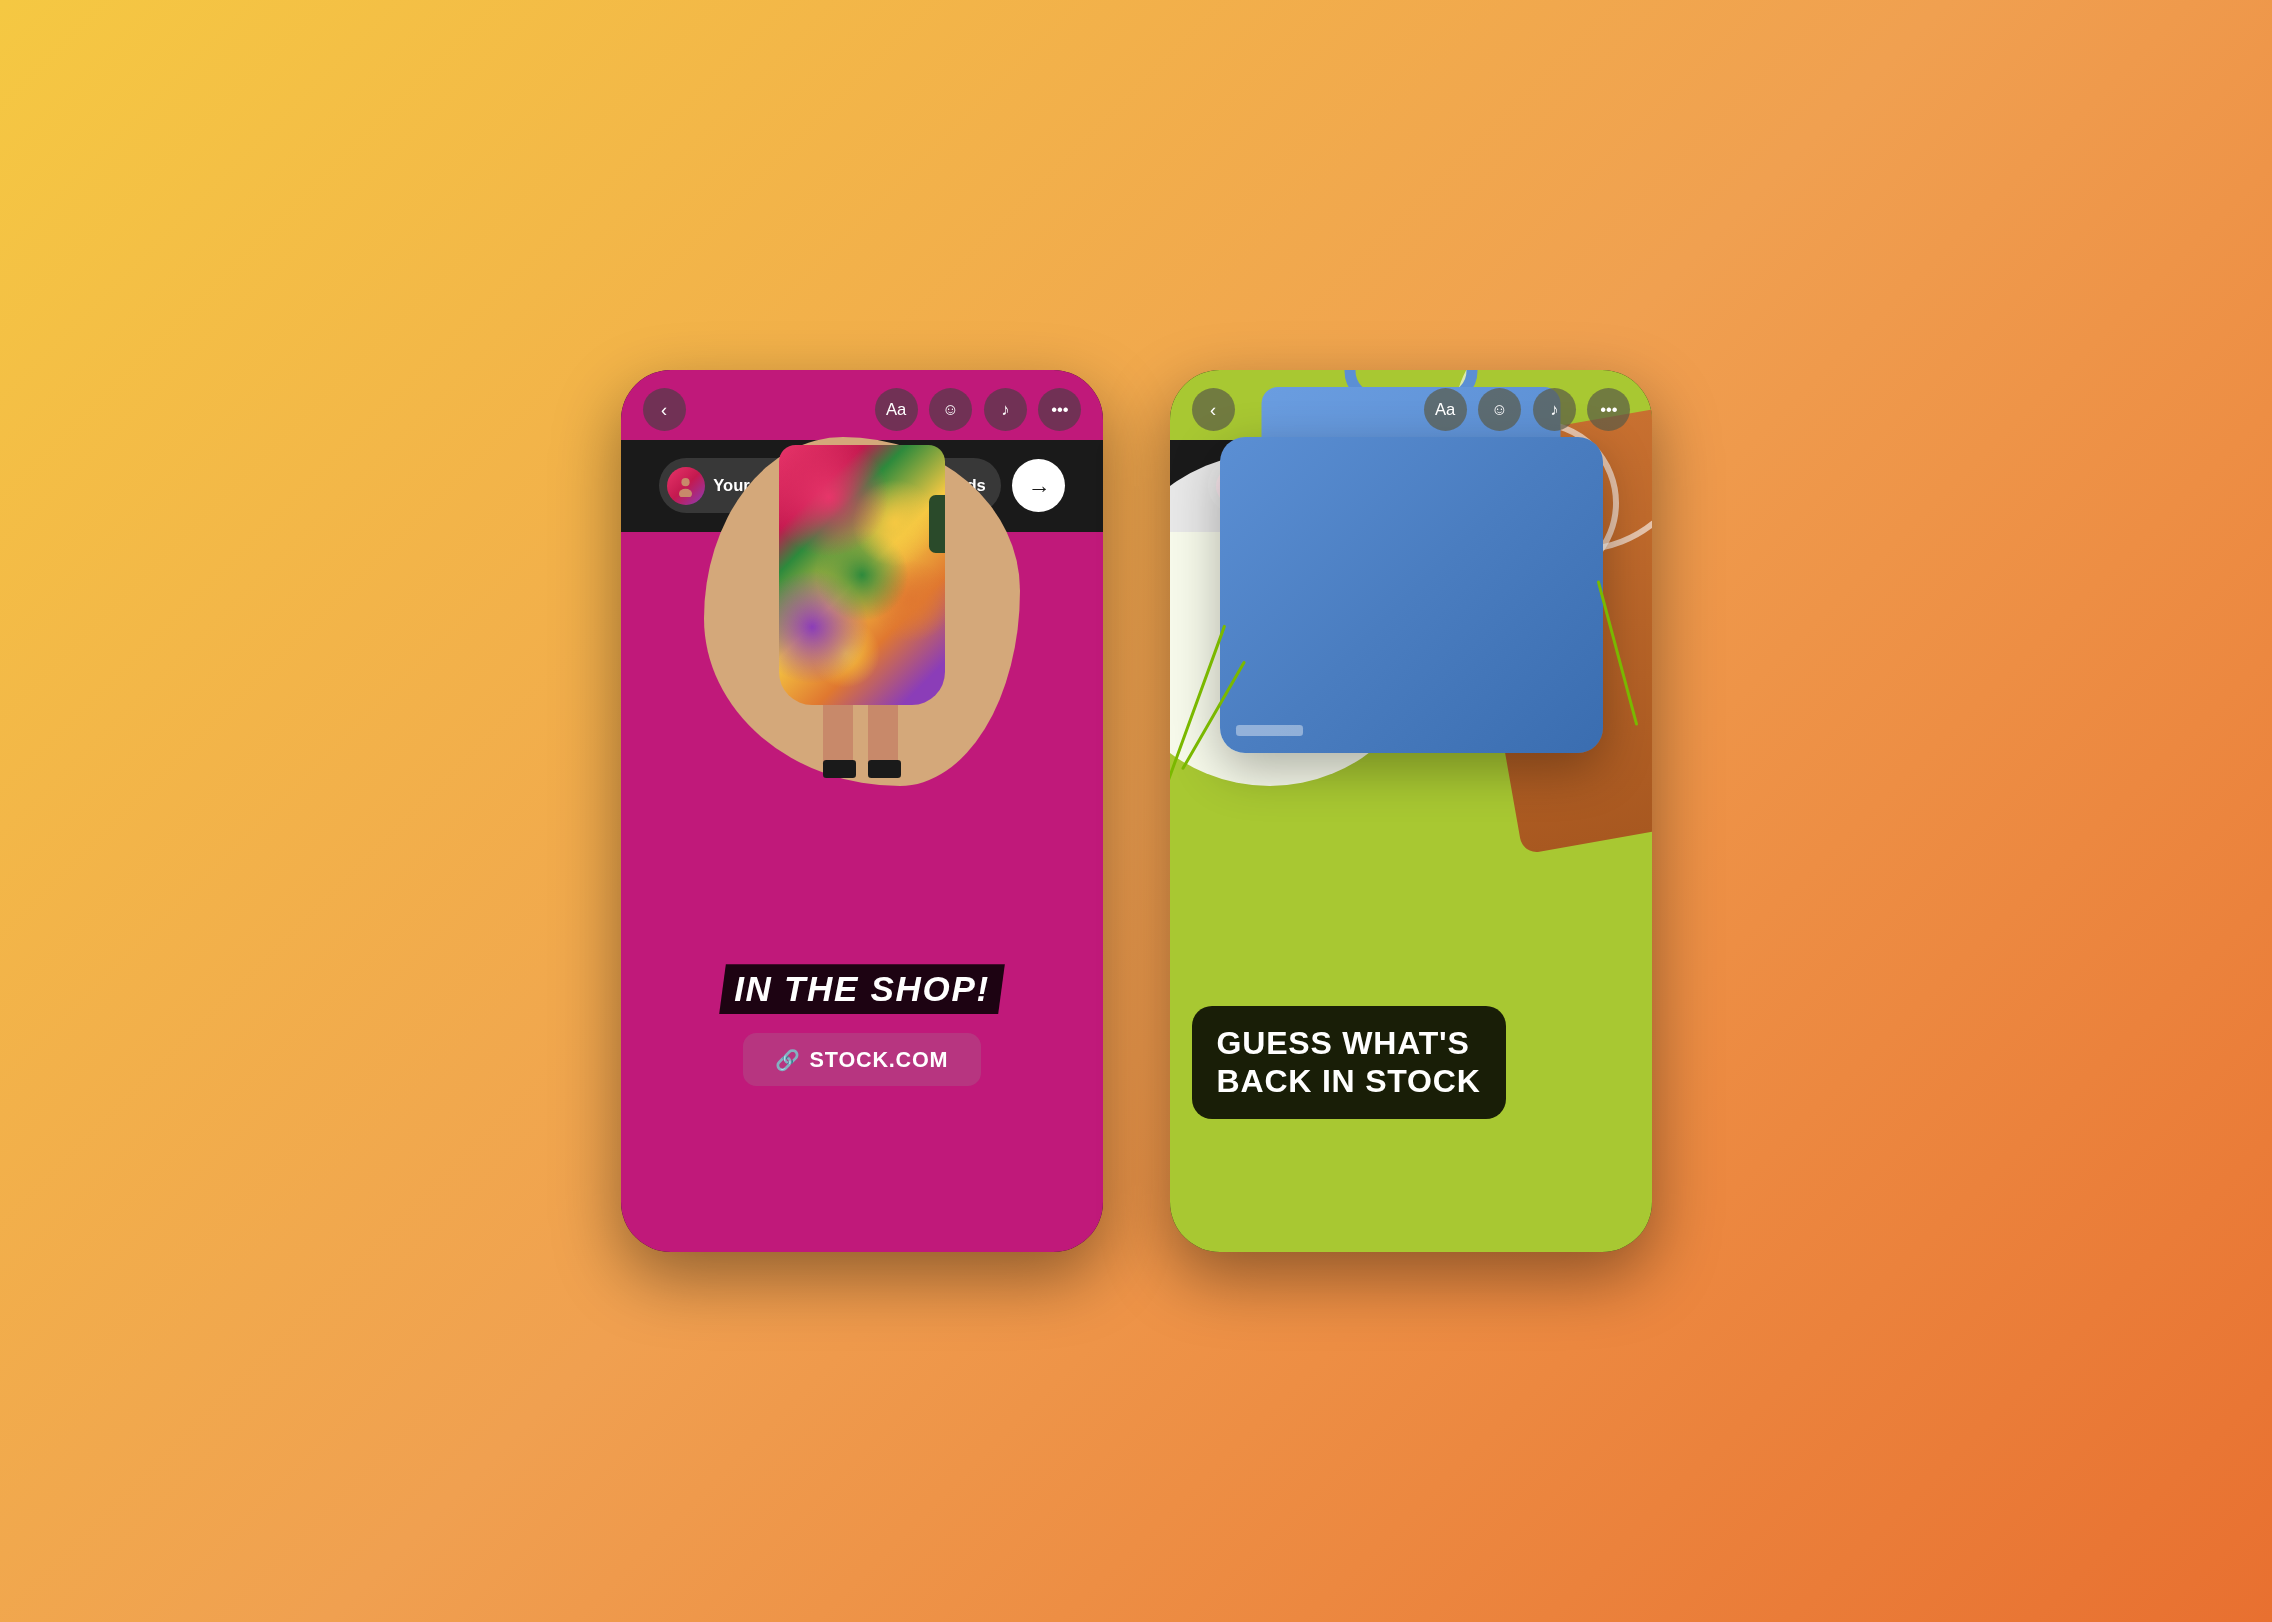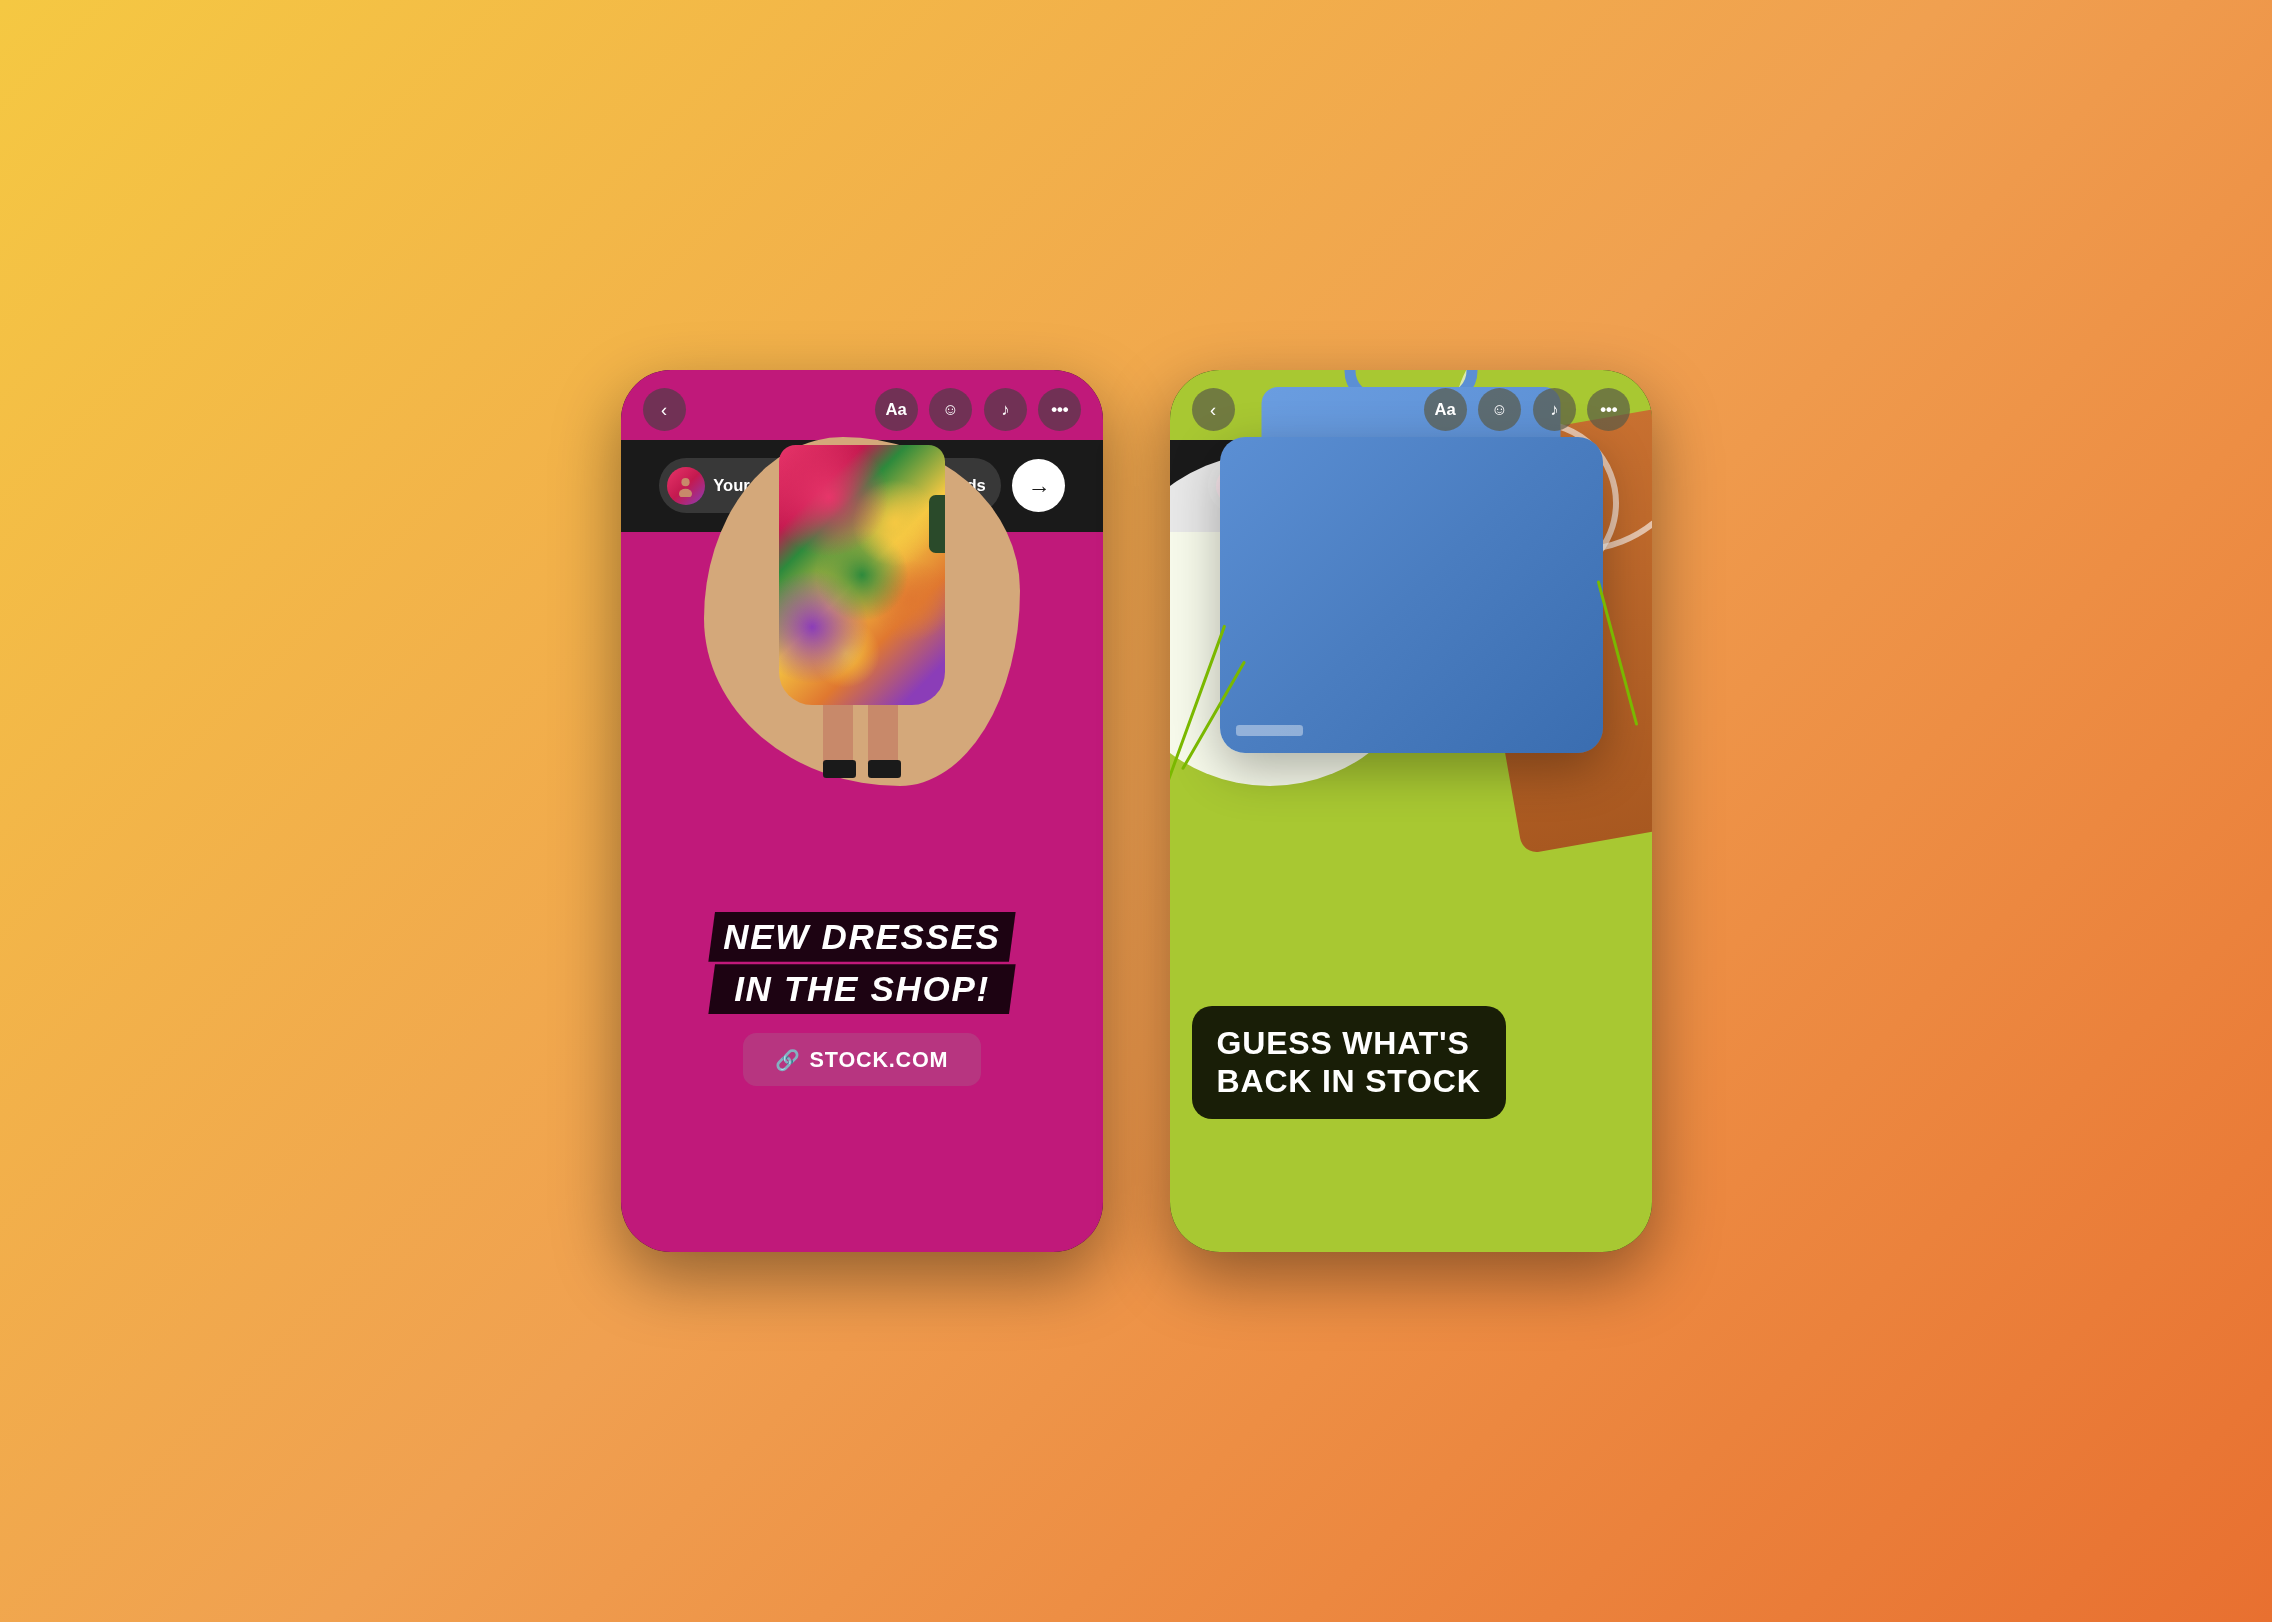--- a/index.html
+++ b/index.html
@@ -84,21 +84,20 @@
       width: 43px;
       height: 43px;
       background: rgba(80,60,70,0.7);
       border-radius: 50%;
       display: flex;
       align-items: center;
       justify-content: center;
       color: white;
       font-size: 16.6px;
       cursor: pointer;
-      font-weight: bold;
     }
 
     .phone2-screen .icon-btn {
       background: rgba(90,90,70,0.7);
     }
 
     
     .dress-image-area {
       position: absolute;
       top: 67px;
@@ -499,21 +498,20 @@
           <div>
             <div class="leg"></div>
             <div class="shoe"></div>
           </div>
         </div>
       </div>
     </div>
 
     <div class="text-area">
       <div class="main-text">
-        <span class="text-line">NEW DRESSES</span>
         <span class="text-line">IN THE SHOP!</span>
       </div>
       <div class="link-btn">
         <span class="link-icon">🔗</span>
         <span>STOCK.COM</span>
       </div>
     </div>
 
     <div class="bottom-bar">
       <div class="story-btn">

